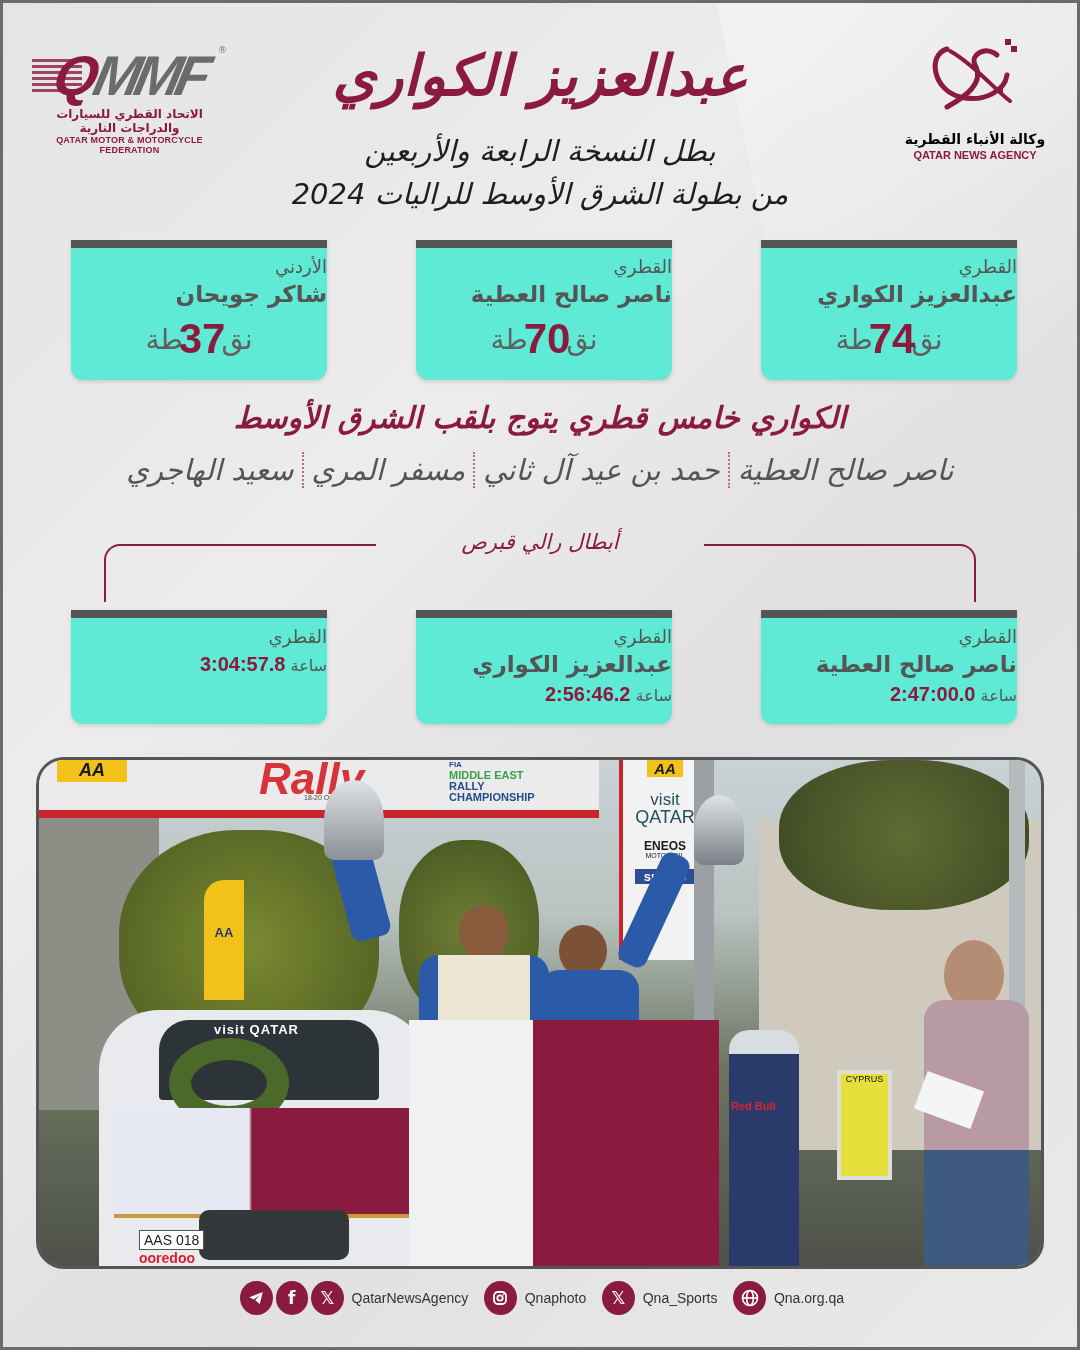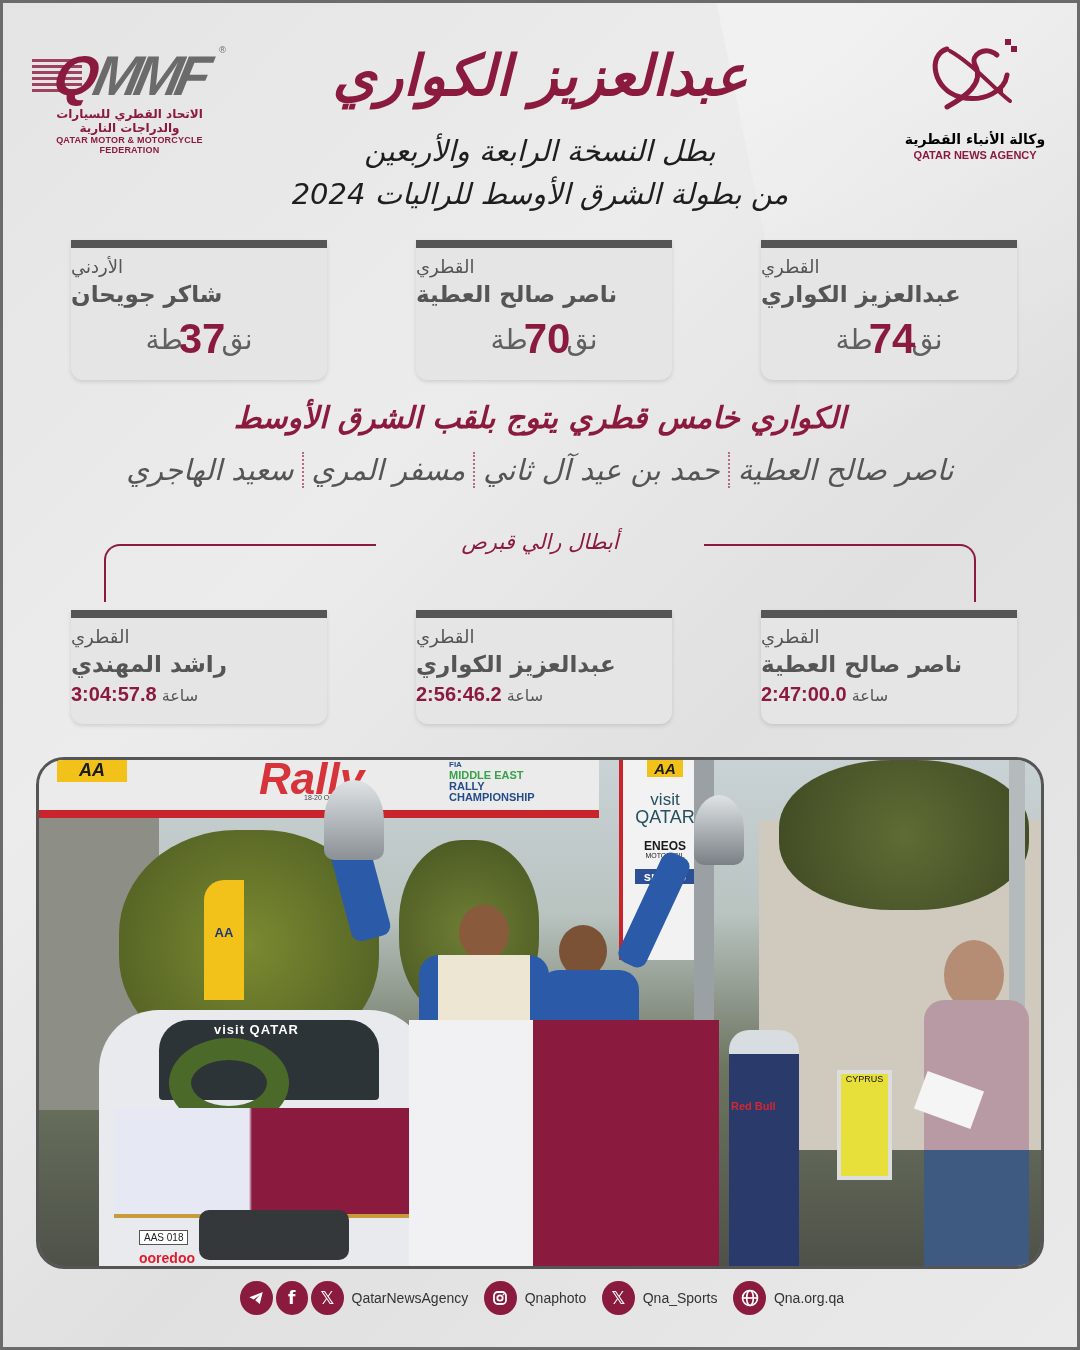--- a/index.html
+++ b/index.html
@@ -33,22 +33,22 @@
   .qna-ar { font-size: 14px; color: #000000; font-weight: bold; direction: rtl; margin-top: 12px; }
   .qna-en { font-family: "Liberation Sans", sans-serif; font-size: 11px; color: #8b1a3f; font-weight: bold; margin-top: 2px; }
 
   
   .title { position: absolute; left: 250px; top: 48px; width: 580px; text-align: center; direction: rtl;
     font-size: 56px; font-weight: bold; font-style: italic; color: #8b1a3f; line-height: 1; }
   .subtitle { position: absolute; left: 250px; top: 130px; width: 580px; text-align: center; direction: rtl;
     font-size: 29px; font-style: italic; color: #1e1e1e; line-height: 43px; }
 
   
-  .card { position: absolute; width: 256px; background: #e5e5e5; border-top: 8px solid #555;
-    border-radius: 0 0 12px 12px; text-align: left; direction: rtl;
+  .card { position: absolute; width: 256px; background: #5eead4; border-top: 8px solid #555;
+    border-radius: 0 0 12px 12px; text-align: right; direction: rtl;
     box-shadow: 0 2px 4px rgba(0,0,0,0.12); }
   .card .nat { font-size: 18px; color: #555; margin-top: 8px; }
   .card .name { font-size: 23px; color: #555; font-weight: bold; margin-top: 4px; }
   .card .points { position: relative; height: 60px; margin-top: 2px; display: flex; justify-content: center; align-items: center; }
   .points .word { font-size: 28px; color: #606060; letter-spacing: 2px; }
   .points .num { font-family: "Liberation Sans", sans-serif; font-weight: 900; font-size: 42px; color: #8b1a3f;
     margin: 0 -4px; line-height: 1; direction: ltr; }
   .card .time { font-size: 16px; color: #555; margin-top: 6px; direction: rtl; }
   .time .t { font-family: "Liberation Sans", sans-serif; font-weight: bold; font-size: 20px; color: #8b1a3f; }
 
@@ -162,21 +162,20 @@
 <div class="card" style="left:416px; top:610px; height:114px;">
   <div class="nat">القطري</div>
   <div class="name">عبدالعزيز الكواري</div>
   <div class="time">
     <span>ساعة</span>
     <span class="t">2:56:46.2</span>
   </div>
 </div>
 <div class="card" style="left:71px; top:610px; height:114px;">
   <div class="nat">القطري</div>
-  <div class="name">راشد المهندي</div>
   <div class="time">
     <span>ساعة</span>
     <span class="t">3:04:57.8</span>
   </div>
 </div>
 
 <div class="photo">
 
   <div class="ph" style="left:0;top:0;width:1008px;height:512px;background:linear-gradient(180deg,#c9d3d6 0%,#b9c3c0 30%,#6c7560 60%,#4d5048 100%);"></div>
   <div class="ph" style="left:0;top:50px;width:120px;height:300px;background:#8d8e86;"></div>
@@ -210,21 +209,21 @@
 
   <div class="ph" style="left:655px;top:0;width:20px;height:512px;background:#9aa0a3;"></div>
   <div class="ph" style="left:970px;top:0;width:16px;height:512px;background:#b5babd;"></div>
 
   <div class="ph" style="left:60px;top:250px;width:330px;height:262px;background:#e8eaee;border-radius:60px 60px 0 0;">
     <div style="position:absolute;left:60px;top:10px;width:220px;height:80px;background:#2d3438;border-radius:30px 30px 4px 4px;"></div>
     <div style="position:absolute;left:115px;top:12px;color:#fff;font-family:'Liberation Sans',sans-serif;font-size:13px;font-weight:bold;letter-spacing:1px;">visit QATAR</div>
     <div style="position:absolute;left:70px;top:28px;width:120px;height:90px;border-radius:50%;border:22px solid #4b6a2a;"></div>
     <div style="position:absolute;left:15px;top:98px;width:300px;height:110px;background:linear-gradient(90deg,#e6e8f3 0%,#e6e8f3 45%,#8b1a3f 46%,#8b1a3f 100%);border-bottom:4px solid #c79a3a;"></div>
     <div style="position:absolute;left:100px;top:200px;width:150px;height:50px;background:#34383b;border-radius:10px;"></div>
-    <div style="position:absolute;left:40px;top:220px;padding:1px 4px;background:#fff;border:1px solid #555;font-family:'Liberation Sans',sans-serif;font-size:10px;color:#222;">AAS 018</div>
+    <div style="position:absolute;left:40px;top:220px;padding:1px 4px;background:#fff;border:1px solid #555;font-family:'Liberation Sans',sans-serif;font-size:14px;color:#222;">AAS 018</div>
     <div style="position:absolute;left:40px;top:240px;color:#e21b2b;font-family:'Liberation Sans',sans-serif;font-size:14px;font-weight:bold;">ooredoo</div>
   </div>
 
   <div class="ph" style="left:300px;top:70px;width:40px;height:110px;background:#2a5aa8;border-radius:10px;transform:rotate(-15deg);"></div>
   <div class="ph" style="left:285px;top:20px;width:60px;height:80px;background:linear-gradient(180deg,#dfe3e6,#8a9095);border-radius:50% 50% 10px 10px;"></div>
   <div class="ph" style="left:420px;top:145px;width:50px;height:55px;background:#8a5a3c;border-radius:50%;"></div>
   <div class="ph" style="left:380px;top:195px;width:130px;height:150px;background:linear-gradient(90deg,#2a5aa8 0 15%,#ede6d3 15% 85%,#2a5aa8 85%);border-radius:20px 20px 0 0;"></div>
   <div class="ph" style="left:520px;top:165px;width:48px;height:52px;background:#7c5236;border-radius:50%;"></div>
   <div class="ph" style="left:500px;top:210px;width:100px;height:60px;background:#2a5aa8;border-radius:20px 20px 0 0;"></div>
   <div class="ph" style="left:600px;top:90px;width:30px;height:120px;background:#2a5aa8;border-radius:10px;transform:rotate(25deg);"></div>

